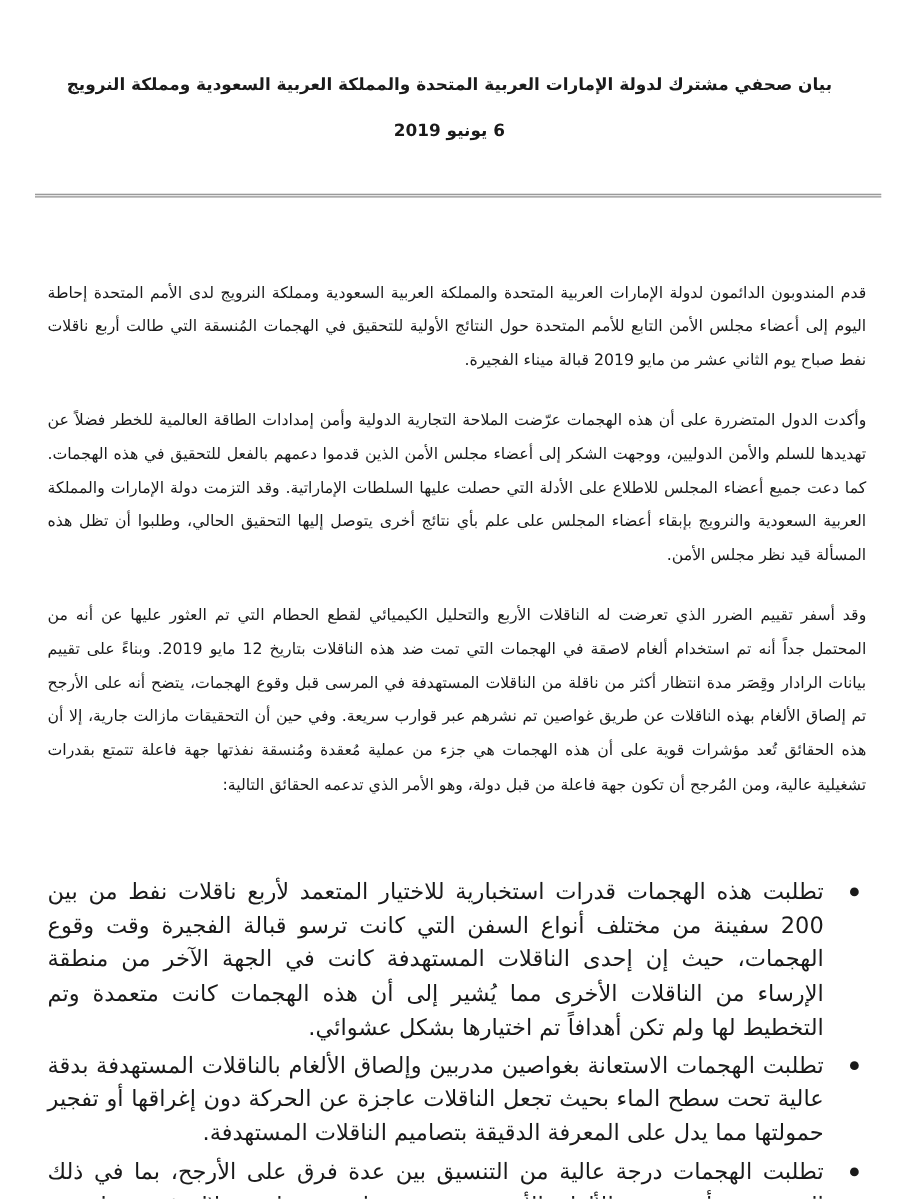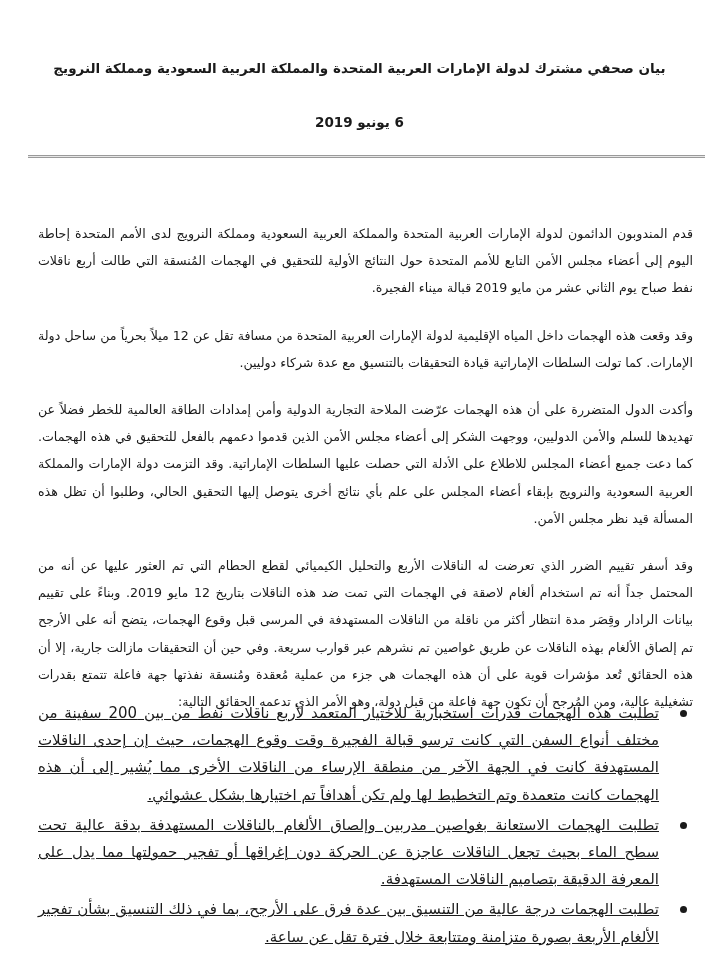--- a/index.html
+++ b/index.html
@@ -34,21 +34,21 @@
     }
     .doc-date {
       position: absolute;
       top: 95px;
       left: 40px;
       right: 40px;
       text-align: center;
       font-weight: bold;
       font-size: 13.5px;
       line-height: 20px;
-      margin: 17px;
+      margin: 0;
     }
     .divider {
       position: absolute;
       top: 155px;
       left: 28px;
       width: 677px;
       height: 3px;
       border-top: 1px solid #9a9a9a;
       border-bottom: 1px solid #9a9a9a;
       background: #e6e6e6;
@@ -83,26 +83,25 @@
       margin: 0;
       padding: 0;
       position: absolute;
       top: 700px;
       right: 26px;
       left: 38px;
     }
     .fact {
       position: relative;
       padding-right: 34px;
-      font-size: 15px;
+      font-size: 18px;
       line-height: 27.2px;
       text-align: justify;
       text-align-last: right;
       margin: 0 0 3px 0;
-      text-decoration: underline;
     }
     .bullet {
       position: absolute;
       right: 6px;
       top: 10px;
       width: 7px;
       height: 7px;
       border-radius: 50%;
       background: #1a1a1a;
     }
@@ -114,21 +113,20 @@
 
   <h1 class="doc-title">بيان صحفي مشترك لدولة الإمارات العربية المتحدة والمملكة العربية السعودية ومملكة النرويج</h1>
 
   <div class="doc-date">6 يونيو 2019</div>
 
   <div class="divider"></div>
 
 
   <div class="body">
     <p class="para">قدم المندوبون الدائمون لدولة الإمارات العربية المتحدة والمملكة العربية السعودية ومملكة النرويج لدى الأمم المتحدة إحاطة اليوم إلى أعضاء مجلس الأمن التابع للأمم المتحدة حول النتائج الأولية للتحقيق في الهجمات المُنسقة التي طالت أربع ناقلات نفط صباح يوم الثاني عشر من مايو 2019 قبالة ميناء الفجيرة.</p>
-    <p class="para">وقد وقعت هذه الهجمات داخل المياه الإقليمية لدولة الإمارات العربية المتحدة من مسافة تقل عن 12 ميلاً بحرياً من ساحل دولة الإمارات. كما تولت السلطات الإماراتية قيادة التحقيقات بالتنسيق مع عدة شركاء دوليين.</p>
     <p class="para">وأكدت الدول المتضررة على أن هذه الهجمات عرّضت الملاحة التجارية الدولية وأمن إمدادات الطاقة العالمية للخطر فضلاً عن تهديدها للسلم والأمن الدوليين، ووجهت الشكر إلى أعضاء مجلس الأمن الذين قدموا دعمهم بالفعل للتحقيق في هذه الهجمات. كما دعت جميع أعضاء المجلس للاطلاع على الأدلة التي حصلت عليها السلطات الإماراتية. وقد التزمت دولة الإمارات والمملكة العربية السعودية والنرويج بإبقاء أعضاء المجلس على علم بأي نتائج أخرى يتوصل إليها التحقيق الحالي، وطلبوا أن تظل هذه المسألة قيد نظر مجلس الأمن.</p>
     <p class="para">وقد أسفر تقييم الضرر الذي تعرضت له الناقلات الأربع والتحليل الكيميائي لقطع الحطام التي تم العثور عليها عن أنه من المحتمل جداً أنه تم استخدام ألغام لاصقة في الهجمات التي تمت ضد هذه الناقلات بتاريخ 12 مايو 2019. وبناءً على تقييم بيانات الرادار وقِصَر مدة انتظار أكثر من ناقلة من الناقلات المستهدفة في المرسى قبل وقوع الهجمات، يتضح أنه على الأرجح تم إلصاق الألغام بهذه الناقلات عن طريق غواصين تم نشرهم عبر قوارب سريعة. وفي حين أن التحقيقات مازالت جارية، إلا أن هذه الحقائق تُعد مؤشرات قوية على أن هذه الهجمات هي جزء من عملية مُعقدة ومُنسقة نفذتها جهة فاعلة تتمتع بقدرات تشغيلية عالية، ومن المُرجح أن تكون جهة فاعلة من قبل دولة، وهو الأمر الذي تدعمه الحقائق التالية:</p>
   </div>
 
   <ul class="facts">
     <li class="fact">
       <span class="bullet"></span>
       <span>تطلبت هذه الهجمات قدرات استخبارية للاختيار المتعمد لأربع ناقلات نفط من بين 200 سفينة من مختلف أنواع السفن التي كانت ترسو قبالة الفجيرة وقت وقوع الهجمات، حيث إن إحدى الناقلات المستهدفة كانت في الجهة الآخر من منطقة الإرساء من الناقلات الأخرى مما يُشير إلى أن هذه الهجمات كانت متعمدة وتم التخطيط لها ولم تكن أهدافاً تم اختيارها بشكل عشوائي.</span>
     </li>
     <li class="fact">

